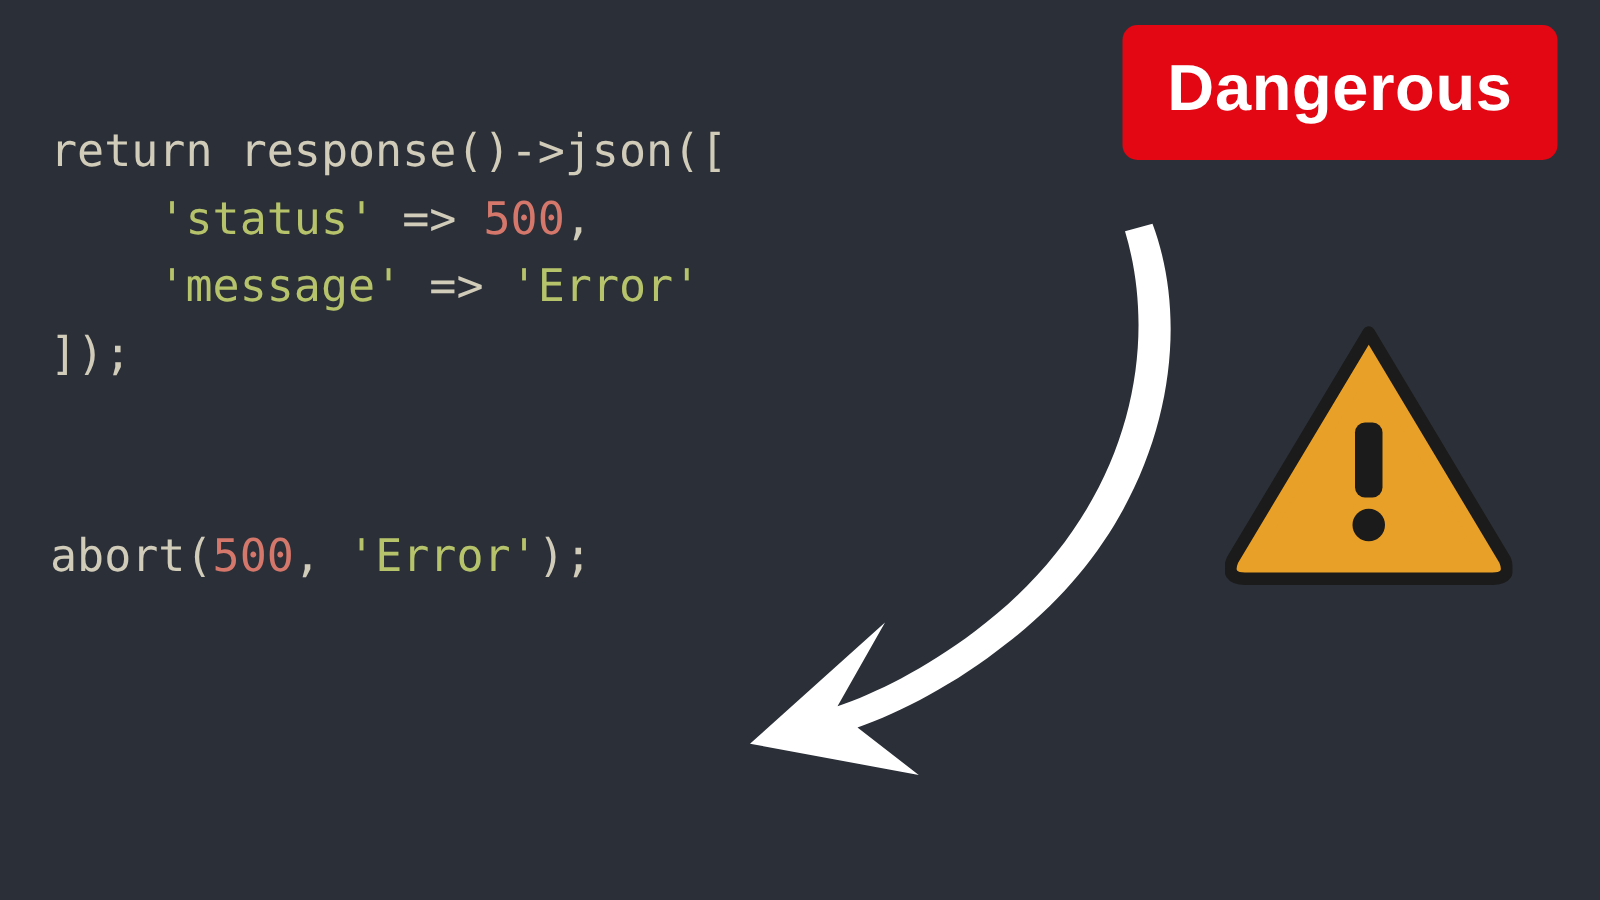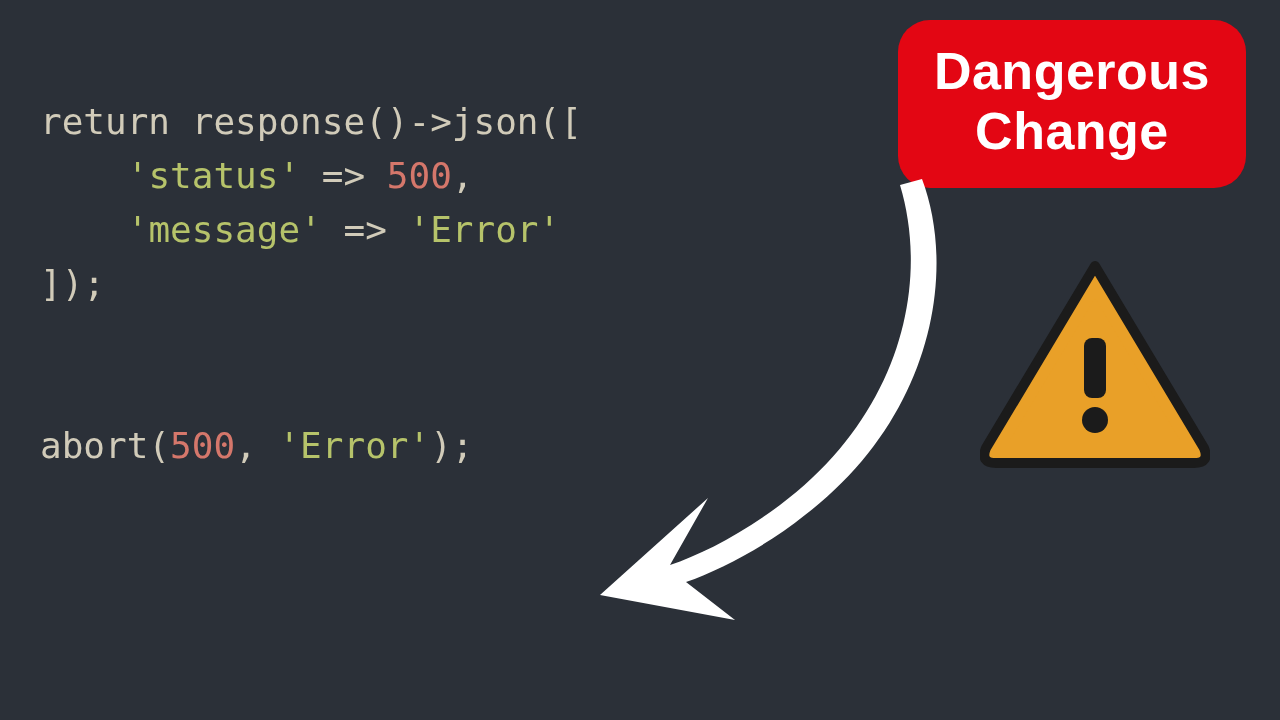--- a/index.html
+++ b/index.html
@@ -29,21 +29,21 @@
     top: 20px;
     right: 34px;
     background: #e30613;
     color: #ffffff;
     font-family: "Arial Black","Arial",sans-serif;
     font-weight: 900;
     font-size: 52px;
     line-height: 1.15;
     text-align: center;
     padding: 22px 36px 26px 36px;
-    border-radius: 32px;
+    border-radius: 12px;
     letter-spacing: 0.5px;
   }
 
   .warning {
     position: absolute;
     top: 258px;
     right: 70px;
     width: 230px;
     height: 210px;
   }
@@ -62,21 +62,20 @@
 <div class="code-block"><span class="tok-punc">return response()-&gt;json([</span>
 <span class="tok-punc">    </span><span class="tok-key">'status'</span><span class="tok-punc"> =&gt; </span><span class="tok-num">500</span><span class="tok-punc">,</span>
 <span class="tok-punc">    </span><span class="tok-key">'message'</span><span class="tok-punc"> =&gt; </span><span class="tok-key">'Error'</span>
 <span class="tok-punc">]);</span>
 
 
 <span class="tok-punc">abort(</span><span class="tok-num">500</span><span class="tok-punc">, </span><span class="tok-key">'Error'</span><span class="tok-punc">);</span></div>
 
 <div class="badge">
   <div>Dangerous</div>
-  <div>Change</div>
 </div>
 
 <svg class="arrow" viewBox="0 0 360 470">
   <path d="M 310 20
            C 340 120, 310 250, 190 340
            C 150 370, 110 390, 80 400
            L 118 333
            L 10 430
            L 145 455
            L 96 417

